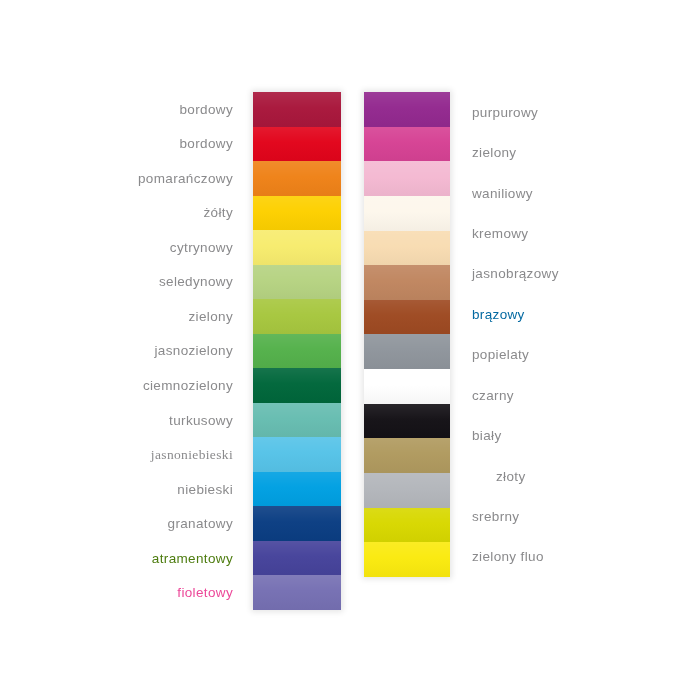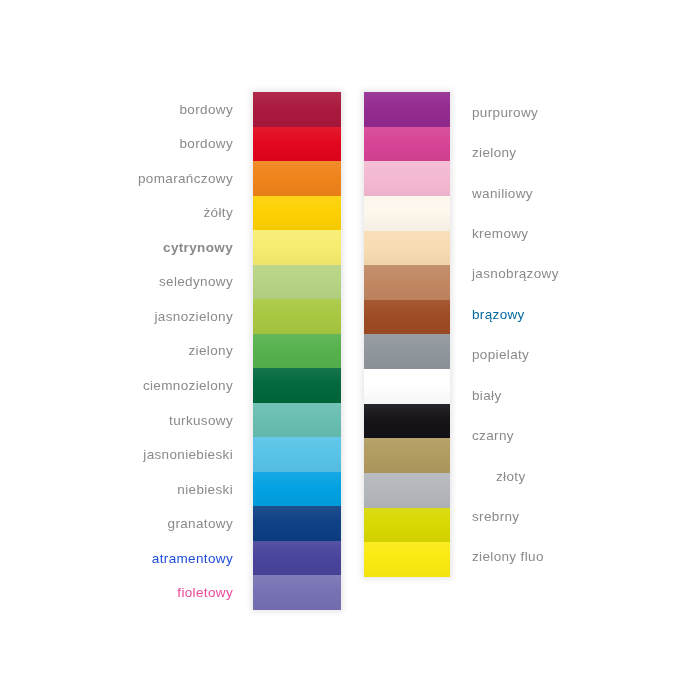--- a/index.html
+++ b/index.html
@@ -75,30 +75,30 @@
 </head>
 <body style="background-color: rgb(255, 255, 255);">
 
 <div id="palette-root">
 
   <div class="label-column left">
     <div class="swatch-label" style="color: rgb(138, 138, 140);">bordowy</div>
     <div class="swatch-label" style="color: rgb(138, 138, 140);">bordowy</div>
     <div class="swatch-label" style="color: rgb(138, 138, 140);">pomarańczowy</div>
     <div class="swatch-label" style="color: rgb(138, 138, 140);">żółty</div>
-    <div class="swatch-label" style="color: rgb(138, 138, 140); font-weight: bold;">cytrynowy</div>
+    <div class="swatch-label" style="color: rgb(138, 138, 140);">cytrynowy</div>
     <div class="swatch-label" style="color: rgb(138, 138, 140);">seledynowy</div>
+    <div class="swatch-label" style="color: rgb(138, 138, 140);">zielony</div>
     <div class="swatch-label" style="color: rgb(138, 138, 140);">jasnozielony</div>
-    <div class="swatch-label" style="color: rgb(138, 138, 140);">zielony</div>
     <div class="swatch-label" style="color: rgb(138, 138, 140);">ciemnozielony</div>
     <div class="swatch-label" style="color: rgb(138, 138, 140);">turkusowy</div>
-    <div class="swatch-label" style="color: rgb(138, 138, 140);">jasnoniebieski</div>
+    <div class="swatch-label" style="color: rgb(138, 138, 140); font-family: Liberation Serif, serif;">jasnoniebieski</div>
     <div class="swatch-label" style="color: rgb(138, 138, 140);">niebieski</div>
     <div class="swatch-label" style="color: rgb(138, 138, 140);">granatowy</div>
-    <div class="swatch-label" style="color: #1d4ed8;">atramentowy</div>
+    <div class="swatch-label" style="color: #4d7c0f;">atramentowy</div>
     <div class="swatch-label" style="color: #ec4899;">fioletowy</div>
   </div>
 
   <div class="swatch-column left">
     <div class="swatch" style="background-color: rgb(169, 23, 60);"></div>
     <div class="swatch" style="background-color: rgb(226, 4, 27);"></div>
     <div class="swatch" style="background-color: rgb(239, 130, 24);"></div>
     <div class="swatch" style="background-color: rgb(253, 208, 0);"></div>
     <div class="swatch" style="background-color: rgb(247, 236, 110);"></div>
     <div class="swatch" style="background-color: rgb(182, 211, 130);"></div>
@@ -131,20 +131,20 @@
   </div>
 
   <div class="label-column right">
     <div class="swatch-label" style="color: rgb(138, 138, 140);">purpurowy</div>
     <div class="swatch-label" style="color: rgb(138, 138, 140);">zielony</div>
     <div class="swatch-label" style="color: rgb(138, 138, 140);">waniliowy</div>
     <div class="swatch-label" style="color: rgb(138, 138, 140);">kremowy</div>
     <div class="swatch-label" style="color: rgb(138, 138, 140);">jasnobrązowy</div>
     <div class="swatch-label" style="color: #0369a1;">brązowy</div>
     <div class="swatch-label" style="color: rgb(138, 138, 140);">popielaty</div>
+    <div class="swatch-label" style="color: rgb(138, 138, 140);">czarny</div>
     <div class="swatch-label" style="color: rgb(138, 138, 140);">biały</div>
-    <div class="swatch-label" style="color: rgb(138, 138, 140);">czarny</div>
     <div class="swatch-label" style="color: rgb(138, 138, 140); margin-left: 24px;">złoty</div>
     <div class="swatch-label" style="color: rgb(138, 138, 140);">srebrny</div>
     <div class="swatch-label" style="color: rgb(138, 138, 140);">zielony fluo</div>
   </div>
 
 </div>
 
 </body></html>

